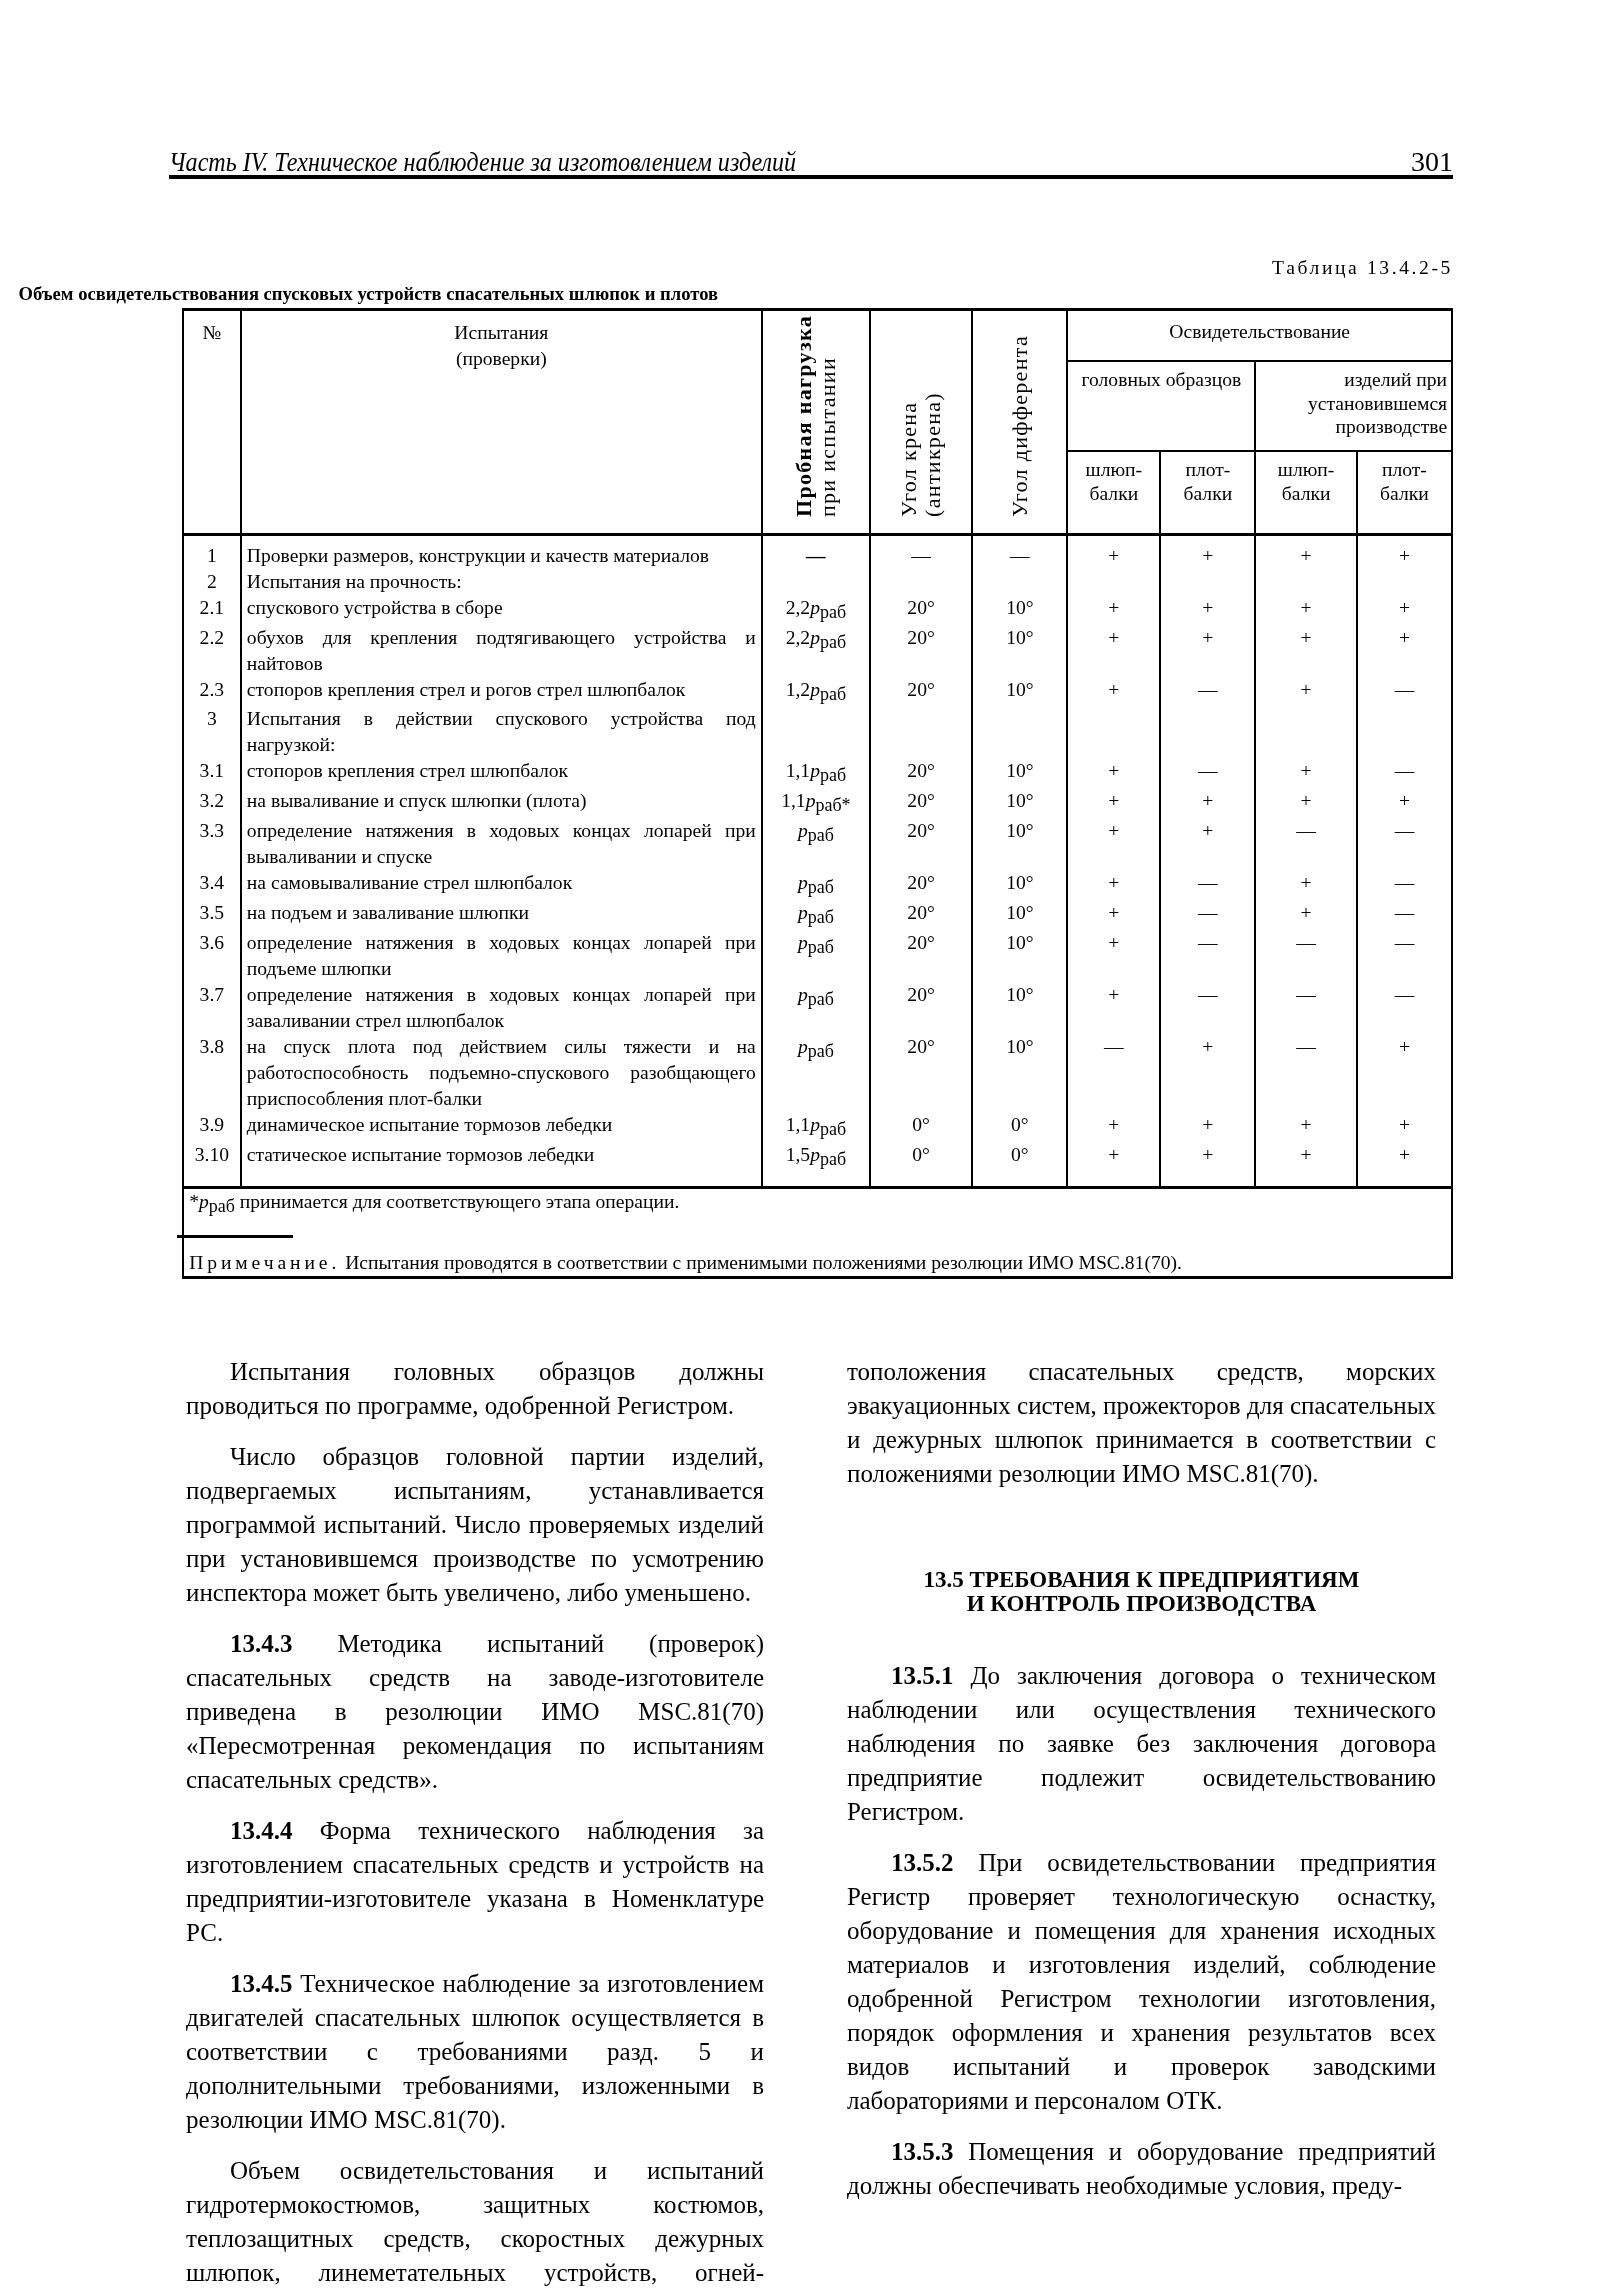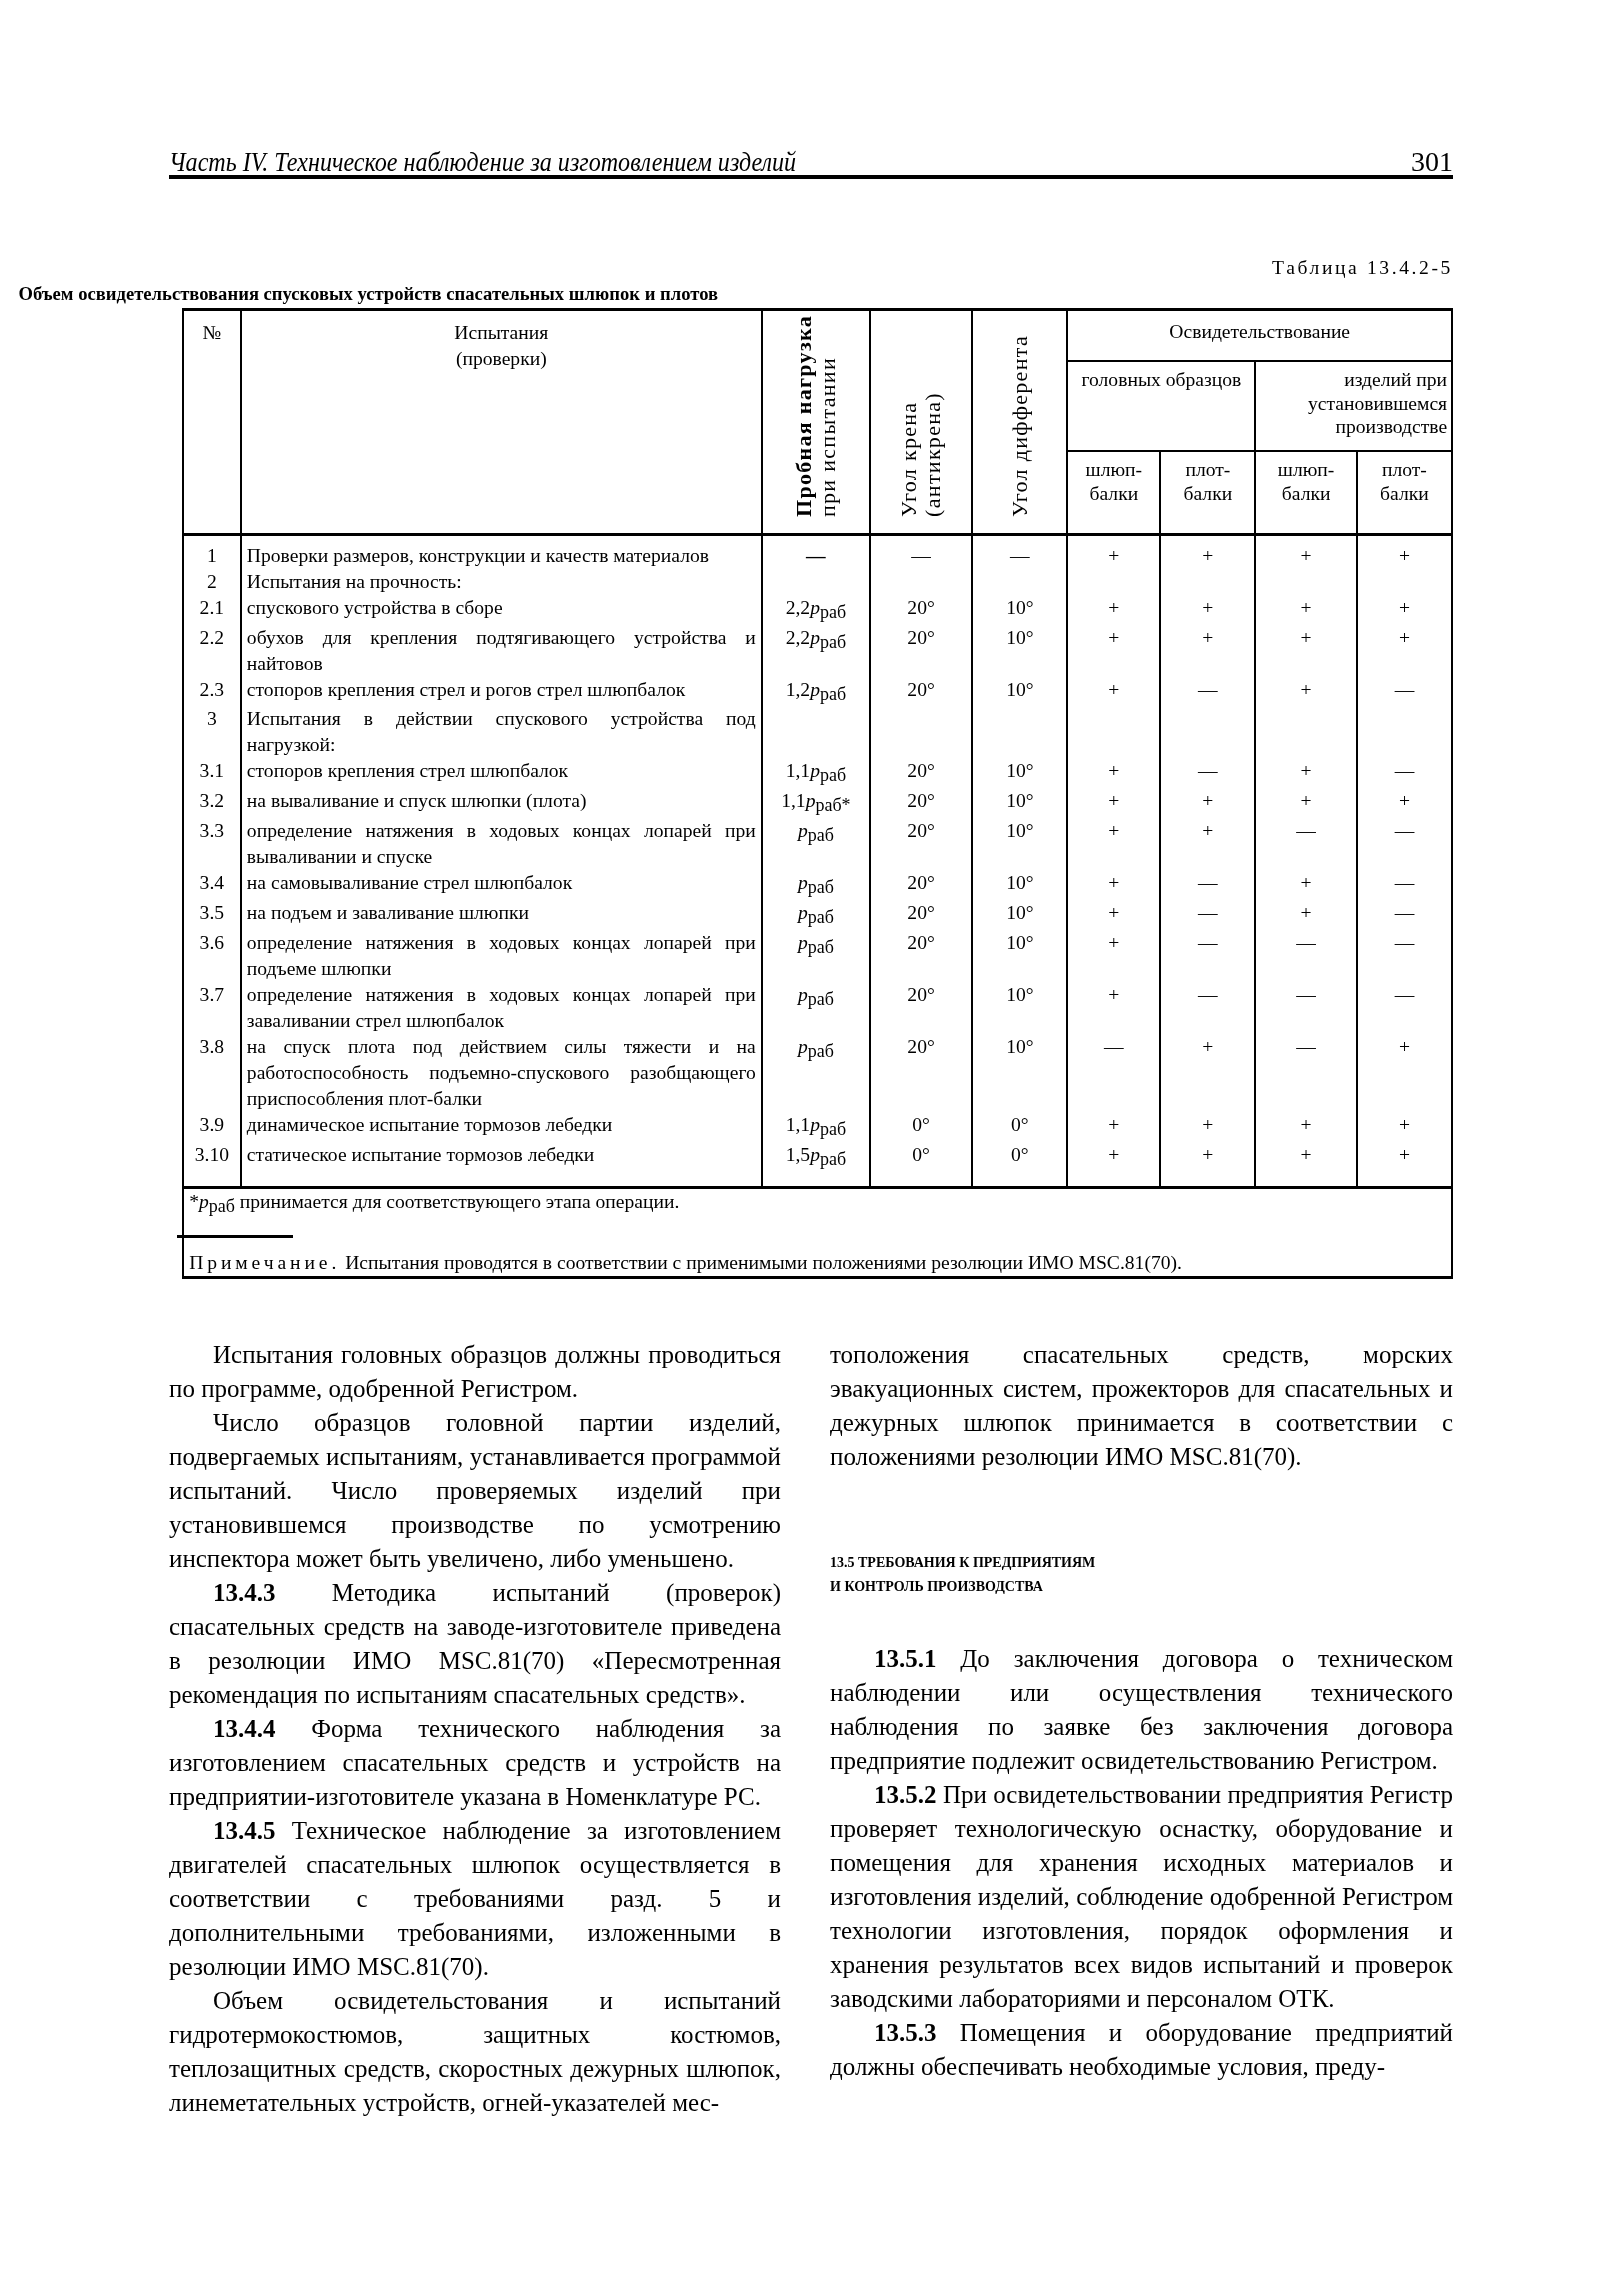--- a/index.html
+++ b/index.html
@@ -32,23 +32,23 @@
   .ital { font-style: italic; }
   tbody tr:first-child td { padding-top: 6.5px; }
   tbody tr:last-child td { padding-bottom: 14.4px; }
   tfoot td { border: 2px solid #000; border-top: 3.9px solid #000; border-bottom: 3.9px solid #000; padding: 9.2px 26px 17px 26px; font-size: 19.6px; line-height: 26px; }
   .foot-rule { width: 116px; height: 3.3px; background: #000; margin: 15.7px 0 11.8px -11.8px; }
   .spaced { letter-spacing: 3.9px; }
 
   .col { position: absolute; top: 1338px; width: 612px; font-size: 25px; line-height: 34px; text-align: justify; }
   .col.left { left: 169px; }
   .col.right { left: 830px; width: 623px; }
-  .col p { margin: 0; text-indent: 44px; }
+  .col p { margin: 17px; text-indent: 44px; }
   .col b { font-weight: bold; }
-  .section-head { text-align: left; font-weight: bold; font-size: 14px; line-height: 23.6px; margin: 77px 0 44px 0 !important; text-indent: 0 !important; }
+  .section-head { text-align: center; font-weight: bold; font-size: 23px; line-height: 23.6px; margin: 77px 0 44px 0 !important; text-indent: 0 !important; }
 </style>
 </head>
 <body>
 
 <div class="header">
   <div class="header-title">Часть IV. Техническое наблюдение за изготовлением изделий</div>
   <div class="header-page">301</div>
 </div>
 <div class="header-rule"></div>
 

